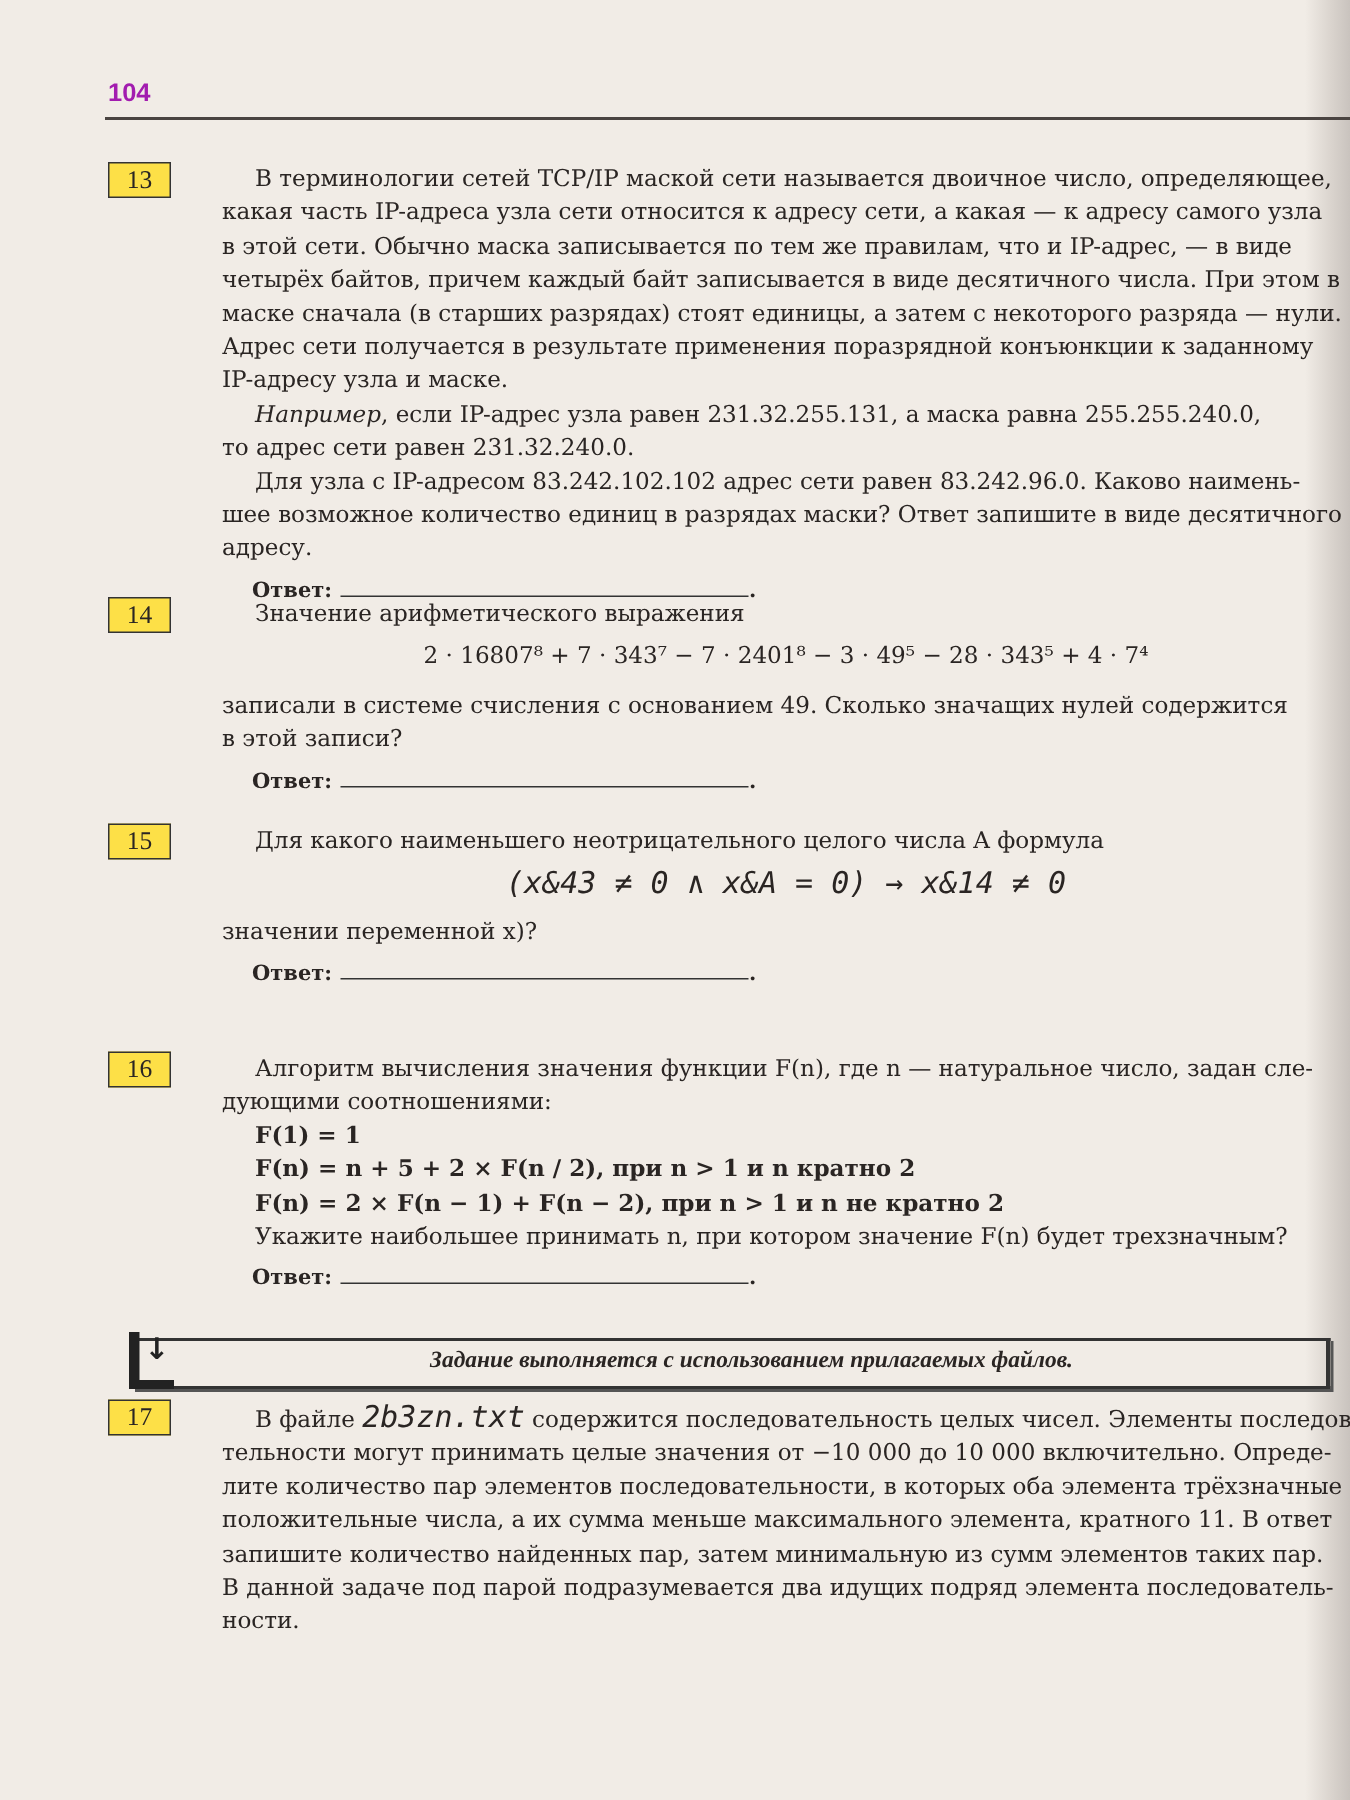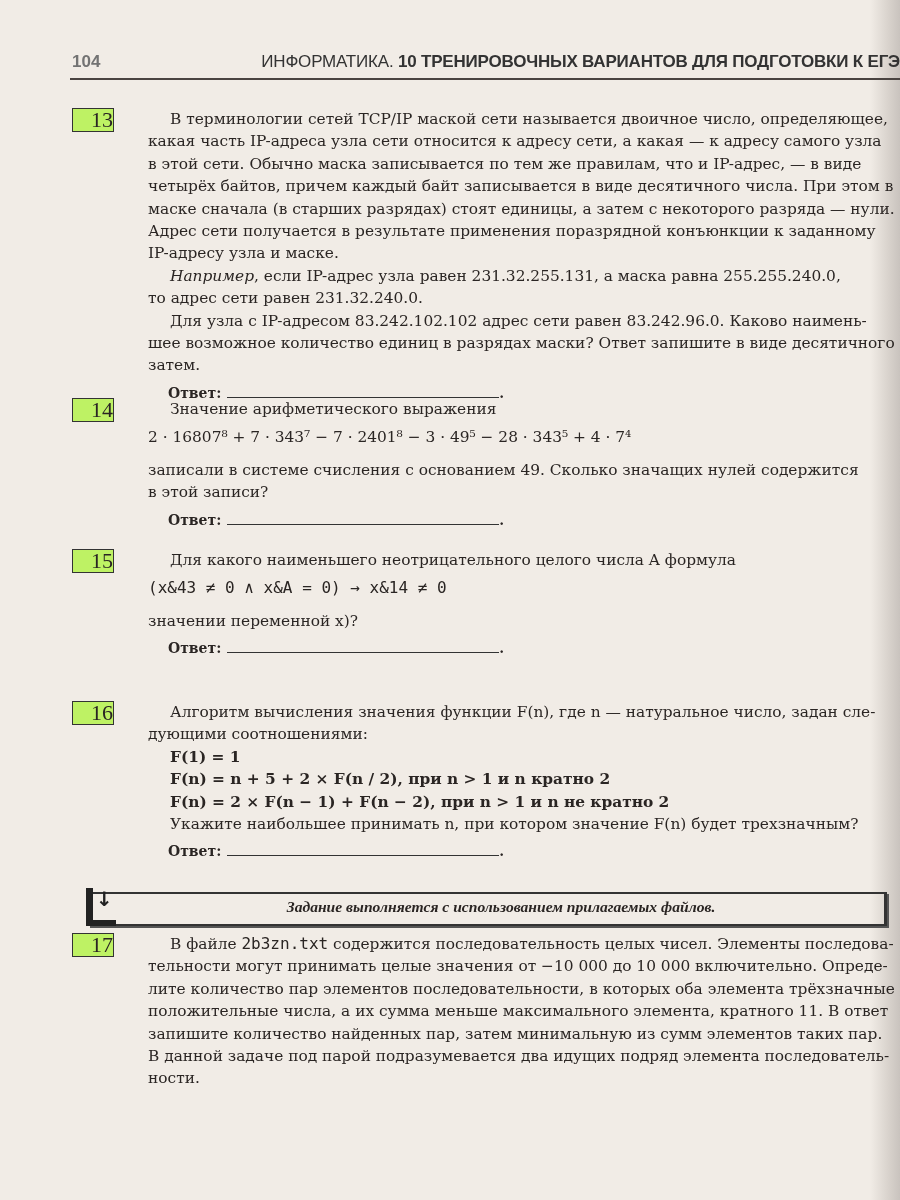--- a/index.html
+++ b/index.html
@@ -12,40 +12,40 @@
   .page-shade {
     position: absolute; right: 0; top: 0; width: 30px; height: 1200px;
     background: linear-gradient(to right, rgba(241,236,230,0) 0%, #d9d3cd 60%, #c9c3be 100%);
     pointer-events: none;
   }
   .header {
     position: absolute; left: 70px; top: 48px; width: 830px; height: 30px;
     border-bottom: 2px solid #4a4441;
     font-family: "Liberation Sans", "DejaVu Sans", sans-serif;
   }
-  .page-num { position: absolute; left: 2px; top: 4px; font-size: 17px; font-weight: bold; color: #737373; }
+  .page-num { position: absolute; left: 2px; top: 4px; font-size: 17px; font-weight: bold; color: #a21caf; }
   .running-title { position: absolute; right: 0; top: 4px; font-size: 17px; color: #333; white-space: nowrap; letter-spacing: -0.2px; }
   .running-title b { font-weight: bold; }
 
   .task { position: absolute; left: 72px; width: 828px; }
   .task-num {
     position: absolute; left: 0; top: 0; width: 40px; height: 22px;
-    border: 1.6px solid #333; background: #bef264;
-    font-family: "Liberation Serif", serif; font-size: 22px; text-align: right; line-height: 22px;
+    border: 1.6px solid #333; background: #fde047;
+    font-family: "Liberation Serif", serif; font-size: 17px; text-align: center; line-height: 22px;
   }
   .body-text {
     margin-left: 76px; font-size: 15.4px; line-height: 22.4px; text-align: justify;
     white-space: nowrap; overflow: hidden;
   }
   .p { margin: 0; }
   .indent { text-indent: 22px; }
   .answer { margin-left: 96px; margin-top: 6px; font-weight: bold; font-size: 14px; }
   .answer .line { display: inline-block; width: 272px; border-bottom: 1.4px solid #333; height: 14px; vertical-align: baseline; margin-left: 6px; }
-  .formula { text-align: left; font-size: 15.4px; margin: 6px 0 10px 0; }
-  .mono { font-family: "DejaVu Sans Mono", "Liberation Mono", monospace; font-size: 16px; }
+  .formula { text-align: center; font-size: 15.4px; margin: 6px 0 10px 0; }
+  .mono { font-family: "DejaVu Sans Mono", "Liberation Mono", monospace; font-size: 20px; font-style: italic; }
   .bold { font-weight: bold; }
   .ital { font-style: italic; }
 
   .file-banner {
     position: absolute; left: 88px; top: 892px; width: 796px; height: 30px;
     border: 2px solid #333; border-left: none; border-right: 3px solid #333;
     box-shadow: 2px 2px 0 #555;
   }
   .file-icon {
     position: absolute; left: -2px; top: -6px; width: 30px; height: 38px;
@@ -59,38 +59,37 @@
     font-style: italic; font-weight: bold; font-size: 15.6px; font-family: Liberation Serif, serif;
   }
 </style>
 </head>
 <body>
 
 <div class="page-shade"></div>
 
 <div class="header">
   <span class="page-num">104</span>
-  <span class="running-title"><span>ИНФОРМАТИКА.</span> <b>10 ТРЕНИРОВОЧНЫХ ВАРИАНТОВ ДЛЯ ПОДГОТОВКИ К ЕГЭ</b></span>
 </div>
 
 <div class="task" style="top:108px;">
   <div class="task-num">13</div>
   <div class="body-text">
     <p class="p indent">В терминологии сетей TCP/IP маской сети называется двоичное число, определяющее,</p>
     <p class="p">какая часть IP-адреса узла сети относится к адресу сети, а какая — к адресу самого узла</p>
     <p class="p">в этой сети. Обычно маска записывается по тем же правилам, что и IP-адрес, — в виде</p>
     <p class="p">четырёх байтов, причем каждый байт записывается в виде десятичного числа. При этом в</p>
     <p class="p">маске сначала (в старших разрядах) стоят единицы, а затем с некоторого разряда — нули.</p>
     <p class="p">Адрес сети получается в результате применения поразрядной конъюнкции к заданному</p>
     <p class="p">IP-адресу узла и маске.</p>
     <p class="p indent"><span class="ital">Например</span><span>, если IP-адрес узла равен 231.32.255.131, а маска равна 255.255.240.0,</span></p>
     <p class="p">то адрес сети равен 231.32.240.0.</p>
     <p class="p indent">Для узла с IP-адресом 83.242.102.102 адрес сети равен 83.242.96.0. Каково наимень-</p>
     <p class="p">шее возможное количество единиц в разрядах маски? Ответ запишите в виде десятичного</p>
-    <p class="p">затем.</p>
+    <p class="p">адресу.</p>
   </div>
   <div class="answer">
     <span>Ответ:</span><span class="line"></span>.
   </div>
 </div>
 
 <div class="task" style="top:398px;">
   <div class="task-num">14</div>
   <div class="body-text">
     <p class="p indent">Значение арифметического выражения</p>

